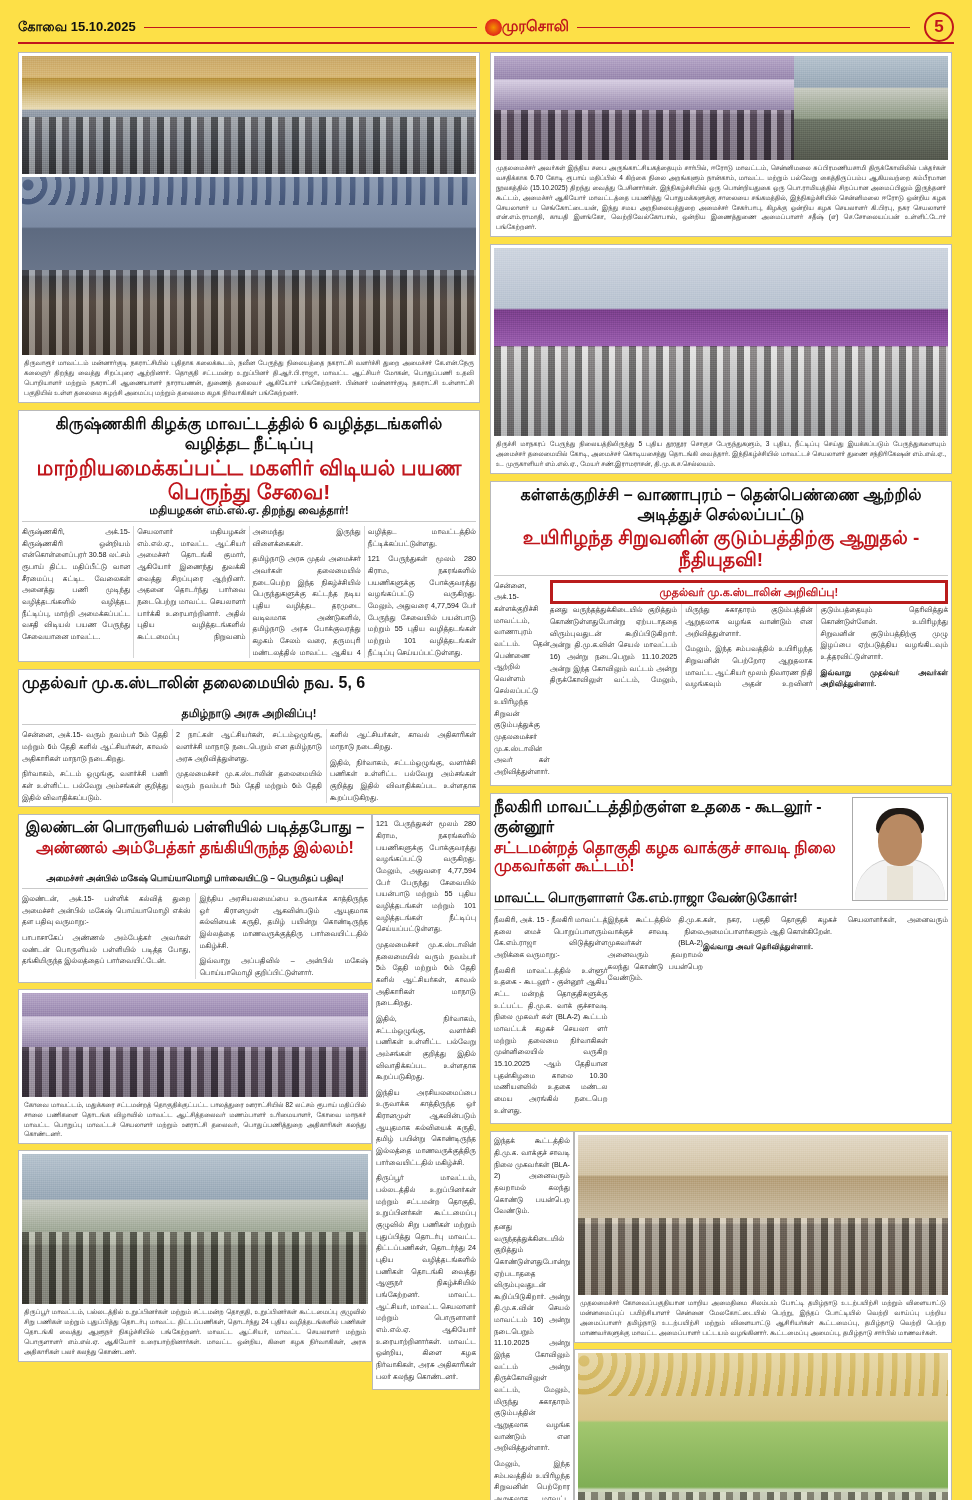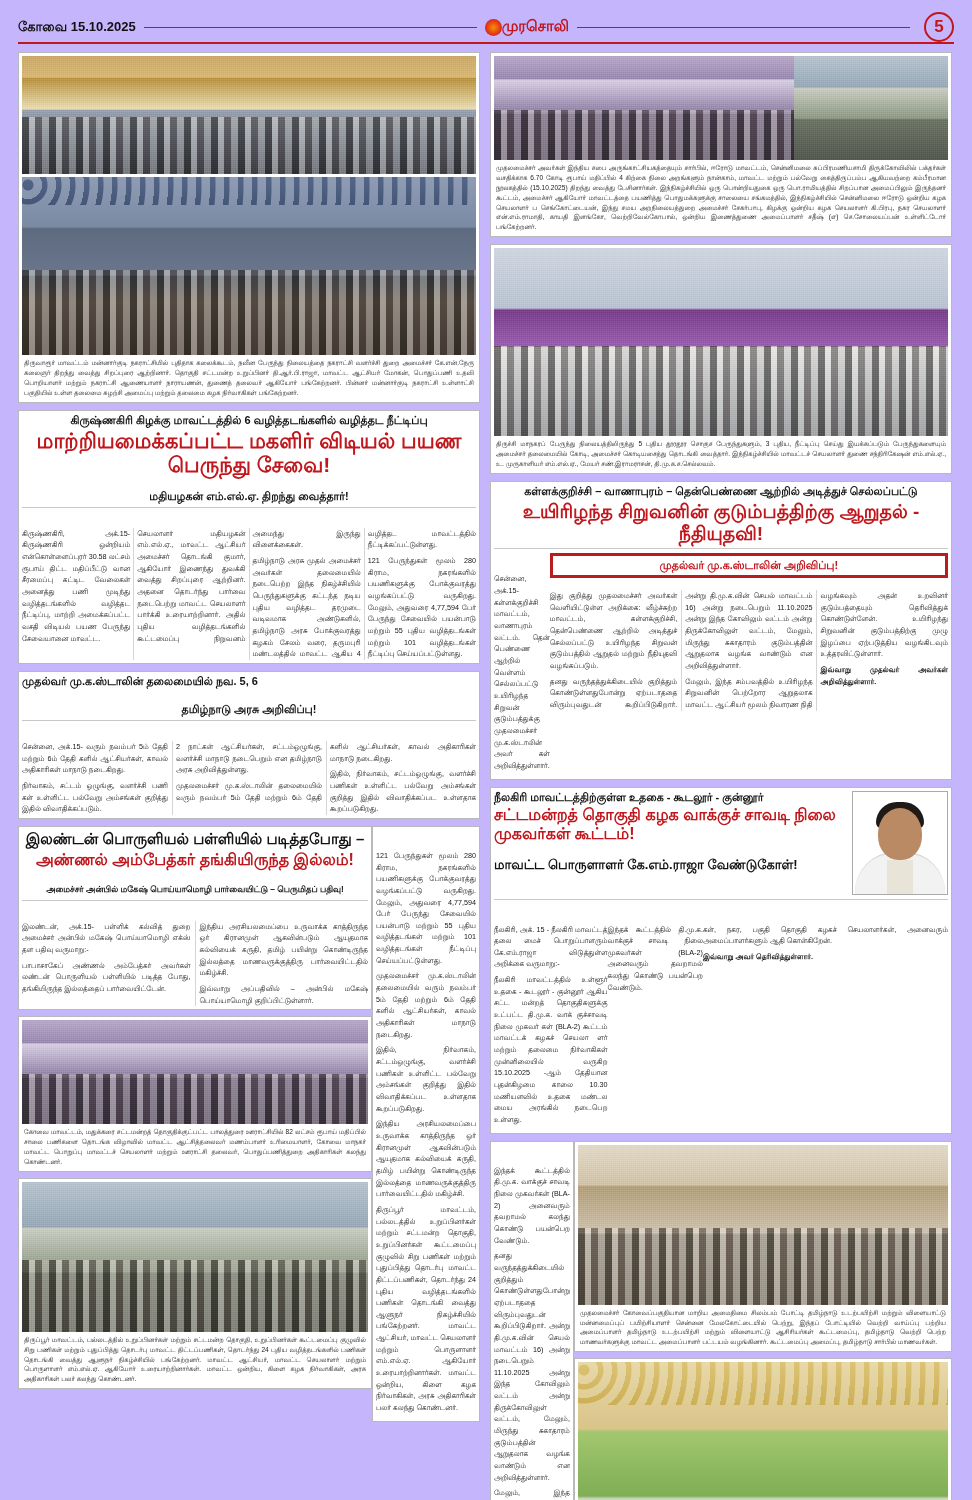--- a/index.html
+++ b/index.html
@@ -8,21 +8,21 @@
     width: 972px; height: 1500px;
     background: #ffffff;
     font-family: "Liberation Sans", sans-serif;
     color: #111;
     overflow: hidden;
   }
   .page {
     position: relative;
     width: 972px; height: 1500px;
     padding: 14px 18px 10px 18px;
-    background: #c4b5fd;
+    background: #fde047;
   }
   
   .masthead {
     display: flex; align-items: center; gap: 8px;
     height: 30px;
     border-bottom: 2px solid #c0161c;
     padding-bottom: 2px;
   }
   .edition {
     font-size: 13px; font-weight: bold; color: #111;
@@ -64,34 +64,34 @@
     color: #1a1a1a; padding: 3px 2px 1px 2px;
   }
   .headline-red {
     color: #c0161c; font-weight: bold; text-align:center;
     line-height: 1.15;
   }
   .headline-black {
     color: #111; font-weight: bold; text-align:center; line-height:1.2;
   }
   .kicker {
-    font-size: 11px; font-weight: bold; text-align:center; color:#111;
+    font-size: 16px; font-weight: bold; text-align:center; color:#111;
     line-height: 1.25;
   }
   .h1 { font-size: 21px; }
   .h2 { font-size: 16px; }
   .h3 { font-size: 13px; }
   .sub { font-size: 11px; }
   .divline { height:1px; background:#c9c9c9; margin:4px 0; }
 
   .cols2 { column-count: 2; column-gap: 9px; column-rule: 1px solid #d5d5d5; }
   .cols3 { column-count: 3; column-gap: 8px; column-rule: 1px solid #d5d5d5; }
   .bodytext {
     font-size: 7.2px; line-height: 1.62; text-align: justify;
-    color:#151515; hyphens:auto;margin-top:20px;
+    color:#151515; hyphens:auto;
   }
   .bodytext p { margin: 0 0 4px 0; }
 
   
   .ph-crowd {
     background:
       linear-gradient(180deg, #8e9db4 0%, #7b8aa3 28%, #5d6a80 29%, #6a768b 55%, #49515f 56%, #6d6257 70%, #4a4038 100%);
   }
   .ph-stage {
     background:
@@ -161,21 +161,21 @@
     border-top:1px solid #ccc;
   }
   .portrait-box .shirt {
     position:absolute; left:50%; bottom:0; transform:translateX(-50%);
     width:26px; height:34px; background:#e9e4d8;
   }
 
   .center { text-align:left; }
   .small { font-size: 7px; line-height:1.5; }
   .bold { font-weight:bold; }
-  .mt2{margin-top:14px;} .mt4{margin-top:12px;} .mt6{margin-top:6px;}
+  .mt2{margin-top:14px;} .mt4{margin-top:0;} .mt6{margin-top:6px;}
   .mb2{margin-bottom:2px;}
   .flexrow { display:flex; }
   .grow { flex:1 1 auto; min-width:0; }
   .boxhead {
     border:3px solid #b91c1c; padding:3px 4px; text-align:center;
   }
 </style>
 </head>
 <body>
 
@@ -286,21 +286,20 @@
         <div class="kicker mb2">கள்ளக்குறிச்சி – வாணாபுரம் – தென்பெண்ணை ஆற்றில் அடித்துச் செல்லப்பட்டு</div>
         <div class="headline-red h1" style="font-size:19px">உயிரிழந்த சிறுவனின் குடும்பத்திற்கு ஆறுதல் - நீதியுதவி!</div>
         <div class="divline"></div>
         <div class="flexrow">
           <div class="bodytext" style="width:86px">
             <p>சென்னை, அக்.15- கள்ளக்குறிச்சி மாவட்டம், வாணாபுரம் வட்டம். தென் பெண்ணை ஆற்றில் வெள்ளம் செல்லப்பட்டு உயிரிழந்த சிறுவன் குடும்பத்துக்கு முதலமைச்சர் மு.க.ஸ்டாலின் அவர் கள் அறிவித்துள்ளார்.</p>
           </div>
           <div class="grow">
             <div class="boxhead headline-red" style="font-size:11px">முதல்வர் மு.க.ஸ்டாலின் அறிவிப்பு!</div>
             <div class="bodytext cols3 mt4">
-              <p>இது குறித்து முதலமைச்சர் அவர்கள் வெளியிட்டுள்ள அறிக்கை: வீழ்ச்சுற்ற மாவட்டம், கள்ளக்குறிச்சி, தென்பெண்ணை ஆற்றில் அடித்துச் செல்லப்பட்டு உயிரிழந்த சிறுவன் குடும்பத்தில் ஆறுதல் மற்றும் நீதியுதவி வழங்கப்படும்.</p>
               <p>தனது வருந்தத்துக்கிடையில் குறித்தும் கொண்டுள்ளதுபோன்று ஏற்படாததை விரும்புவதுடன் கூறிப்பிடுகிறார். அன்று தி.மு.க.வின் செயல் மாவட்டம் 16) அன்று நடைபெறும் 11.10.2025 அன்று இந்த கோவிலும் வட்டம் அன்று திருக்கோவிலுள் வட்டம், மேலும், மிருந்து சுகாதாரம் குடும்பத்தின் ஆறுதலாக வழங்க வாண்டும் என அறிவித்துள்ளார்.</p>
               <p>மேலும், இந்த சம்பவத்தில் உயிரிழந்த சிறுவனின் பெற்றோர ஆறுதலாக மாவட்ட ஆட்சியர் மூலம் நிவாரண நிதி வழங்கவும் அதன் உறவினர் குடும்பத்தையும் தெரிவித்துக் கொண்டுள்ளேன். உயிரிழந்து சிறுவனின் குடும்பத்திற்கு முழு இழப்பை ஏற்படுத்திய வழங்கிடவும் உத்தரவிட்டுள்ளார்.</p>
               <p class="bold">இவ்வாறு முதல்வர் அவர்கள் அறிவித்துள்ளார்.</p>
             </div>
           </div>
         </div>
       </div>
 
       <div class="bx">
         <div class="flexrow">

